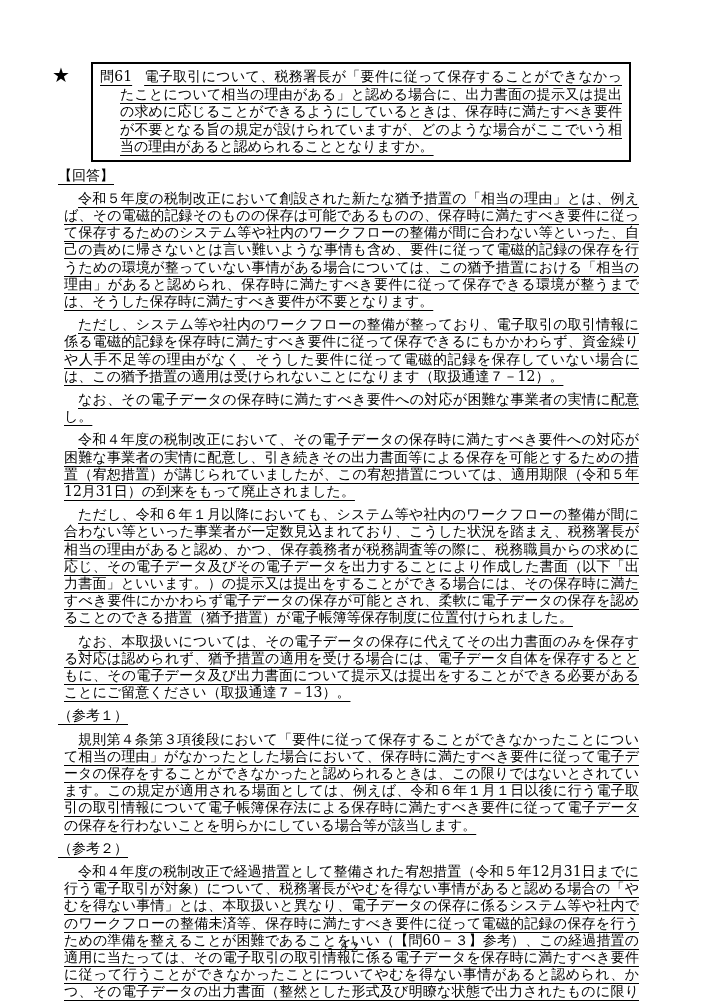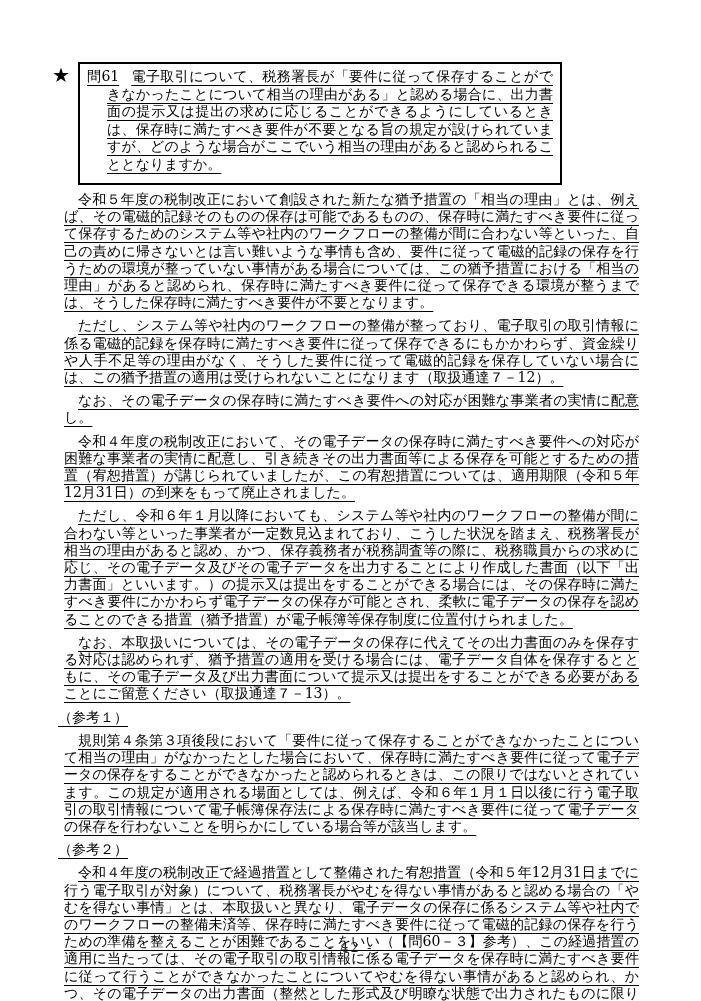--- a/index.html
+++ b/index.html
@@ -34,24 +34,24 @@
     top: 3px;
     font-size: 20px;
     line-height: 20px;
     color: #000;
     font-family: "DejaVu Sans", sans-serif;
   }
   .question-wrap {
     position: relative;
   }
   .q-box {
-    margin-left: 20px;
-    width: 484px;
+    margin-left: 33px;
+    width: 540px;
     border: 2px solid #000000;
-    padding: 4px 7px 10px 7px;
+    padding: 4px 7px 4px 7px;
     box-sizing: border-box;
   }
   .q-text {
     margin: 0;
     font-size: 14px;
     line-height: 17.5px;
     padding-left: 20px;
     text-indent: -20px;
     text-align: justify;
   }
@@ -91,20 +91,21 @@
 <div class="page-content">
 
   <div class="question-wrap">
     <span class="star">★</span>
     <div class="q-box">
       <p class="q-text ul"><span class="q-label">問61</span><span>電子取引について、税務署長が「要件に従って保存することができなかったことについて相当の理由がある」と認める場合に、出力書面の提示又は提出の求めに応じることができるようにしているときは、保存時に満たすべき要件が不要となる旨の規定が設けられていますが、どのような場合がここでいう相当の理由があると認められることとなりますか。</span></p>
     </div>
   </div>
 
   <div class="answer-block">
+    <h2 class="section-heading ul">【回答】</h2>
     <p class="para ul">令和５年度の税制改正において創設された新たな猶予措置の「相当の理由」とは、例えば、その電磁的記録そのものの保存は可能であるものの、保存時に満たすべき要件に従って保存するためのシステム等や社内のワークフローの整備が間に合わない等といった、自己の責めに帰さないとは言い難いような事情も含め、要件に従って電磁的記録の保存を行うための環境が整っていない事情がある場合については、この猶予措置における「相当の理由」があると認められ、保存時に満たすべき要件に従って保存できる環境が整うまでは、そうした保存時に満たすべき要件が不要となります。</p>
     <p class="para ul">ただし、システム等や社内のワークフローの整備が整っており、電子取引の取引情報に係る電磁的記録を保存時に満たすべき要件に従って保存できるにもかかわらず、資金繰りや人手不足等の理由がなく、そうした要件に従って電磁的記録を保存していない場合には、この猶予措置の適用は受けられないことになります（取扱通達７－12）。</p>
     <p class="para ul">なお、その電子データの保存時に満たすべき要件への対応が困難な事業者の実情に配意し。</p>
   </div>
 
   <div>
     <p class="para ul">令和４年度の税制改正において、その電子データの保存時に満たすべき要件への対応が困難な事業者の実情に配意し、引き続きその出力書面等による保存を可能とするための措置（宥恕措置）が講じられていましたが、この宥恕措置については、適用期限（令和５年12月31日）の到来をもって廃止されました。</p>
     <p class="para ul">ただし、令和６年１月以降においても、システム等や社内のワークフローの整備が間に合わない等といった事業者が一定数見込まれており、こうした状況を踏まえ、税務署長が相当の理由があると認め、かつ、保存義務者が税務調査等の際に、税務職員からの求めに応じ、その電子データ及びその電子データを出力することにより作成した書面（以下「出力書面」といいます。）の提示又は提出をすることができる場合には、その保存時に満たすべき要件にかかわらず電子データの保存が可能とされ、柔軟に電子データの保存を認めることのできる措置（猶予措置）が電子帳簿等保存制度に位置付けられました。</p>
     <p class="para ul">なお、本取扱いについては、その電子データの保存に代えてその出力書面のみを保存する対応は認められず、猶予措置の適用を受ける場合には、電子データ自体を保存するとともに、その電子データ及び出力書面について提示又は提出をすることができる必要があることにご留意ください（取扱通達７－13）。</p>
 

